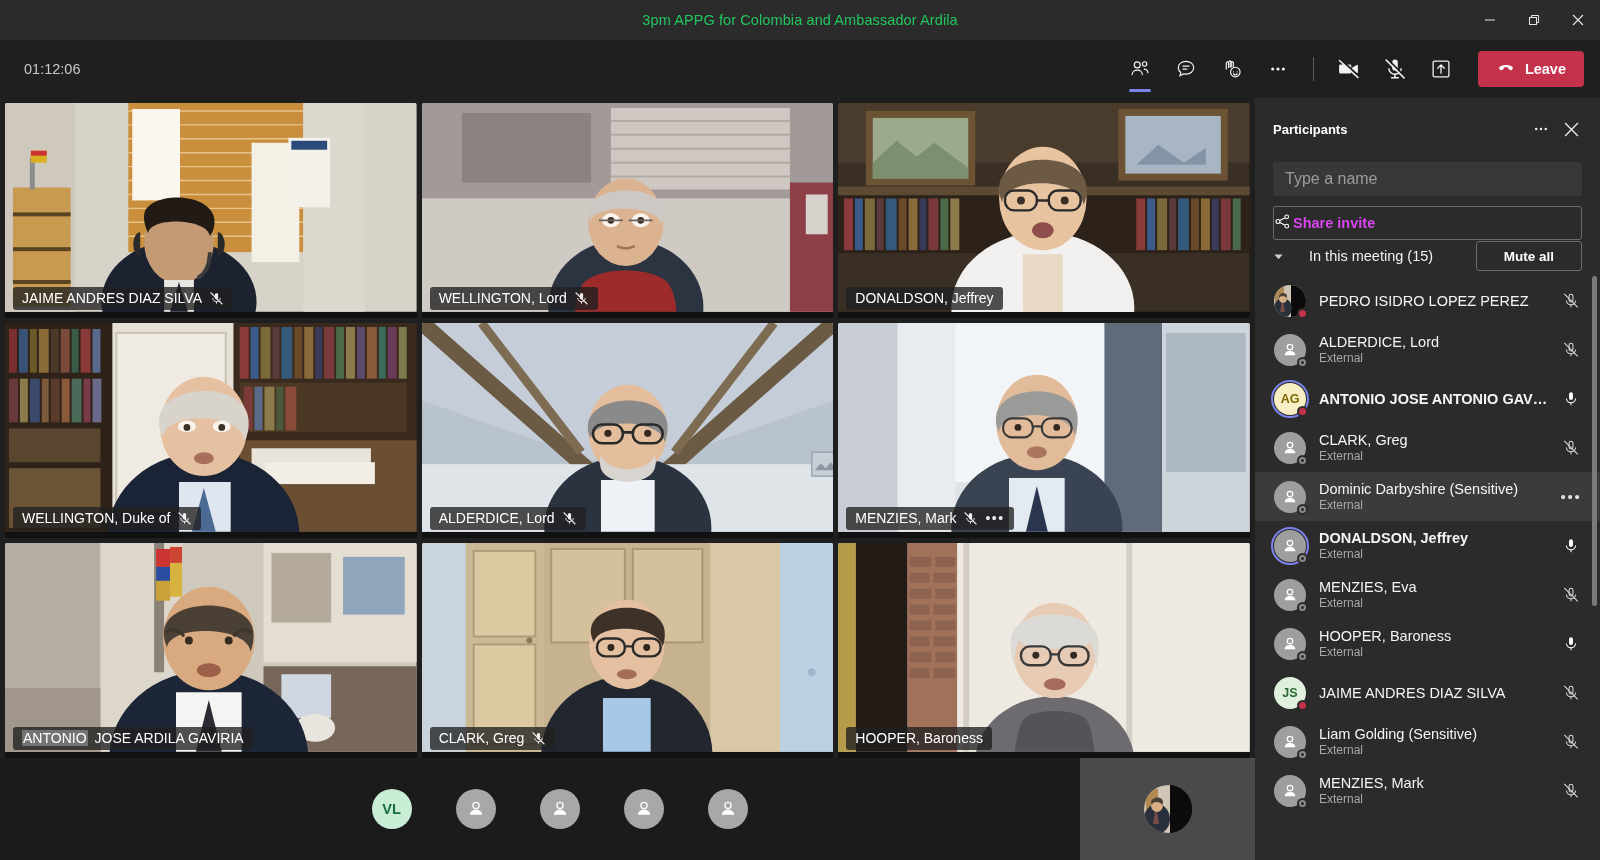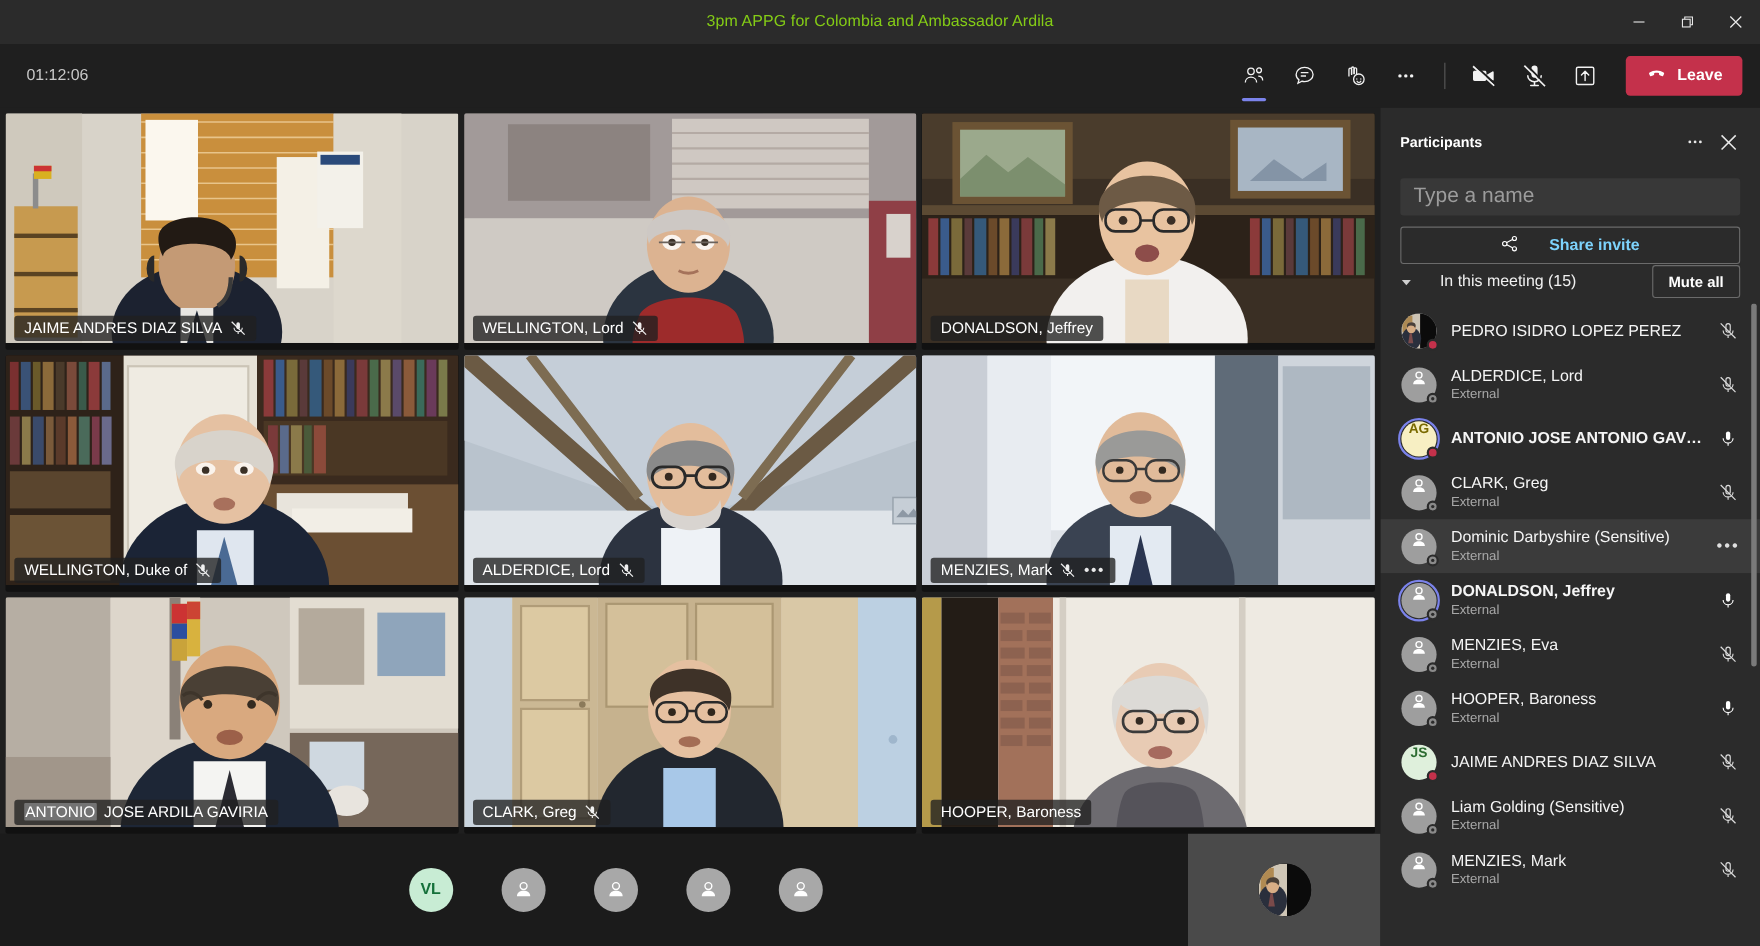--- a/index.html
+++ b/index.html
@@ -12,21 +12,21 @@
   }
 
   
   .titlebar {
     height: 40px; width: 100%;
     background: #2b2b2b;
     display: flex; align-items: center; justify-content: center;
     position: relative;
   }
   .titlebar-title {
-    font-size: 14.5px; color: #84cc16; letter-spacing: .1px;
+    font-size: 14.5px; color: #22c55e; letter-spacing: .1px;
   }
   .win-controls {
     position: absolute; right: 0; top: 0; height: 40px;
     display: flex; align-items: center;
   }
   .win-btn {
     width: 44px; height: 40px;
     display: flex; align-items: center; justify-content: center;
     color: #e8e8e8;
   }
@@ -157,45 +157,45 @@
   }
   .panel-icon-btn {
     width: 30px; height: 30px; border-radius: 4px;
     display: flex; align-items: center; justify-content: center;
     color: #e8e8e8;
   }
   .name-input {
     margin: 8px 18px 0 18px;
     height: 34px; background: #383838;
     border: none; border-radius: 3px;
-    color: #e8e8e8; font-size: 19px;
+    color: #e8e8e8; font-size: 16px;
     padding: 0 12px;
     font-family: "Liberation Sans", sans-serif;
   }
   .name-input::placeholder { color: #9c9c9c; }
   .share-invite {
     margin: 10px 18px 0 18px;
     height: 34px; background: transparent;
     border: 1px solid #6b6b6b; border-radius: 3px;
-    color: #7dd3fc; font-size: 14.5px; font-weight: 600;
-    display: flex; align-items: center; justify-content: center; gap: 27px;
+    color: #d946ef; font-size: 14.5px; font-weight: 600;
+    display: flex; align-items: center; gap: 2px;
     cursor: pointer;
     font-family: "Liberation Sans", sans-serif;
   }
   .section-row {
     display: flex; align-items: center;
     padding: 0 18px; height: 32px; gap: 16px;
   }
   .caret {
     width: 16px; display: flex; align-items: center; color: #d0d0d0;
     margin-right: 4px;
   }
   .section-label { font-size: 14.5px; color: #f0f0f0; flex: 1; }
   .mute-all {
-    height: 30px; padding: 0 14px;
+    height: 30px; padding: 0 27px;
     background: transparent; border: 1px solid #6b6b6b;
     border-radius: 3px; color: #fff;
     font-size: 13.5px; font-weight: 700;
     cursor: pointer;
     font-family: "Liberation Sans", sans-serif;
   }
 
   .plist {
     flex: 1; overflow: hidden;
     margin-top: 4px; position: relative;
@@ -205,21 +205,21 @@
     height: 49px; padding: 0 14px 0 18px;
     position: relative;
   }
   .prow.hovered { background: #3b3b3b; }
   .pav-wrap {
     width: 34px; height: 34px; position: relative; flex: none;
   }
   .pav {
     width: 32px; height: 32px; border-radius: 50%;
     background: #9e9e9e; overflow: hidden;
-    display: flex; justify-content: center;
+    display: flex; align-items: center; justify-content: center;
     position: absolute; left: 1px; top: 1px;
   }
   .pav.ring { outline: 2px solid #7b83eb; outline-offset: 1px; }
   .pav.init-ag { background: #f7efc3; color: #7a6a00; font-weight: 700; font-size: 12.5px; }
   .pav.init-js { background: #dff0dc; color: #2b6b30; font-weight: 700; font-size: 12.5px; }
   .presence {
     position: absolute; right: -1px; bottom: -1px;
     width: 11px; height: 11px; border-radius: 50%;
     border: 2px solid #2b2b2b;
   }

